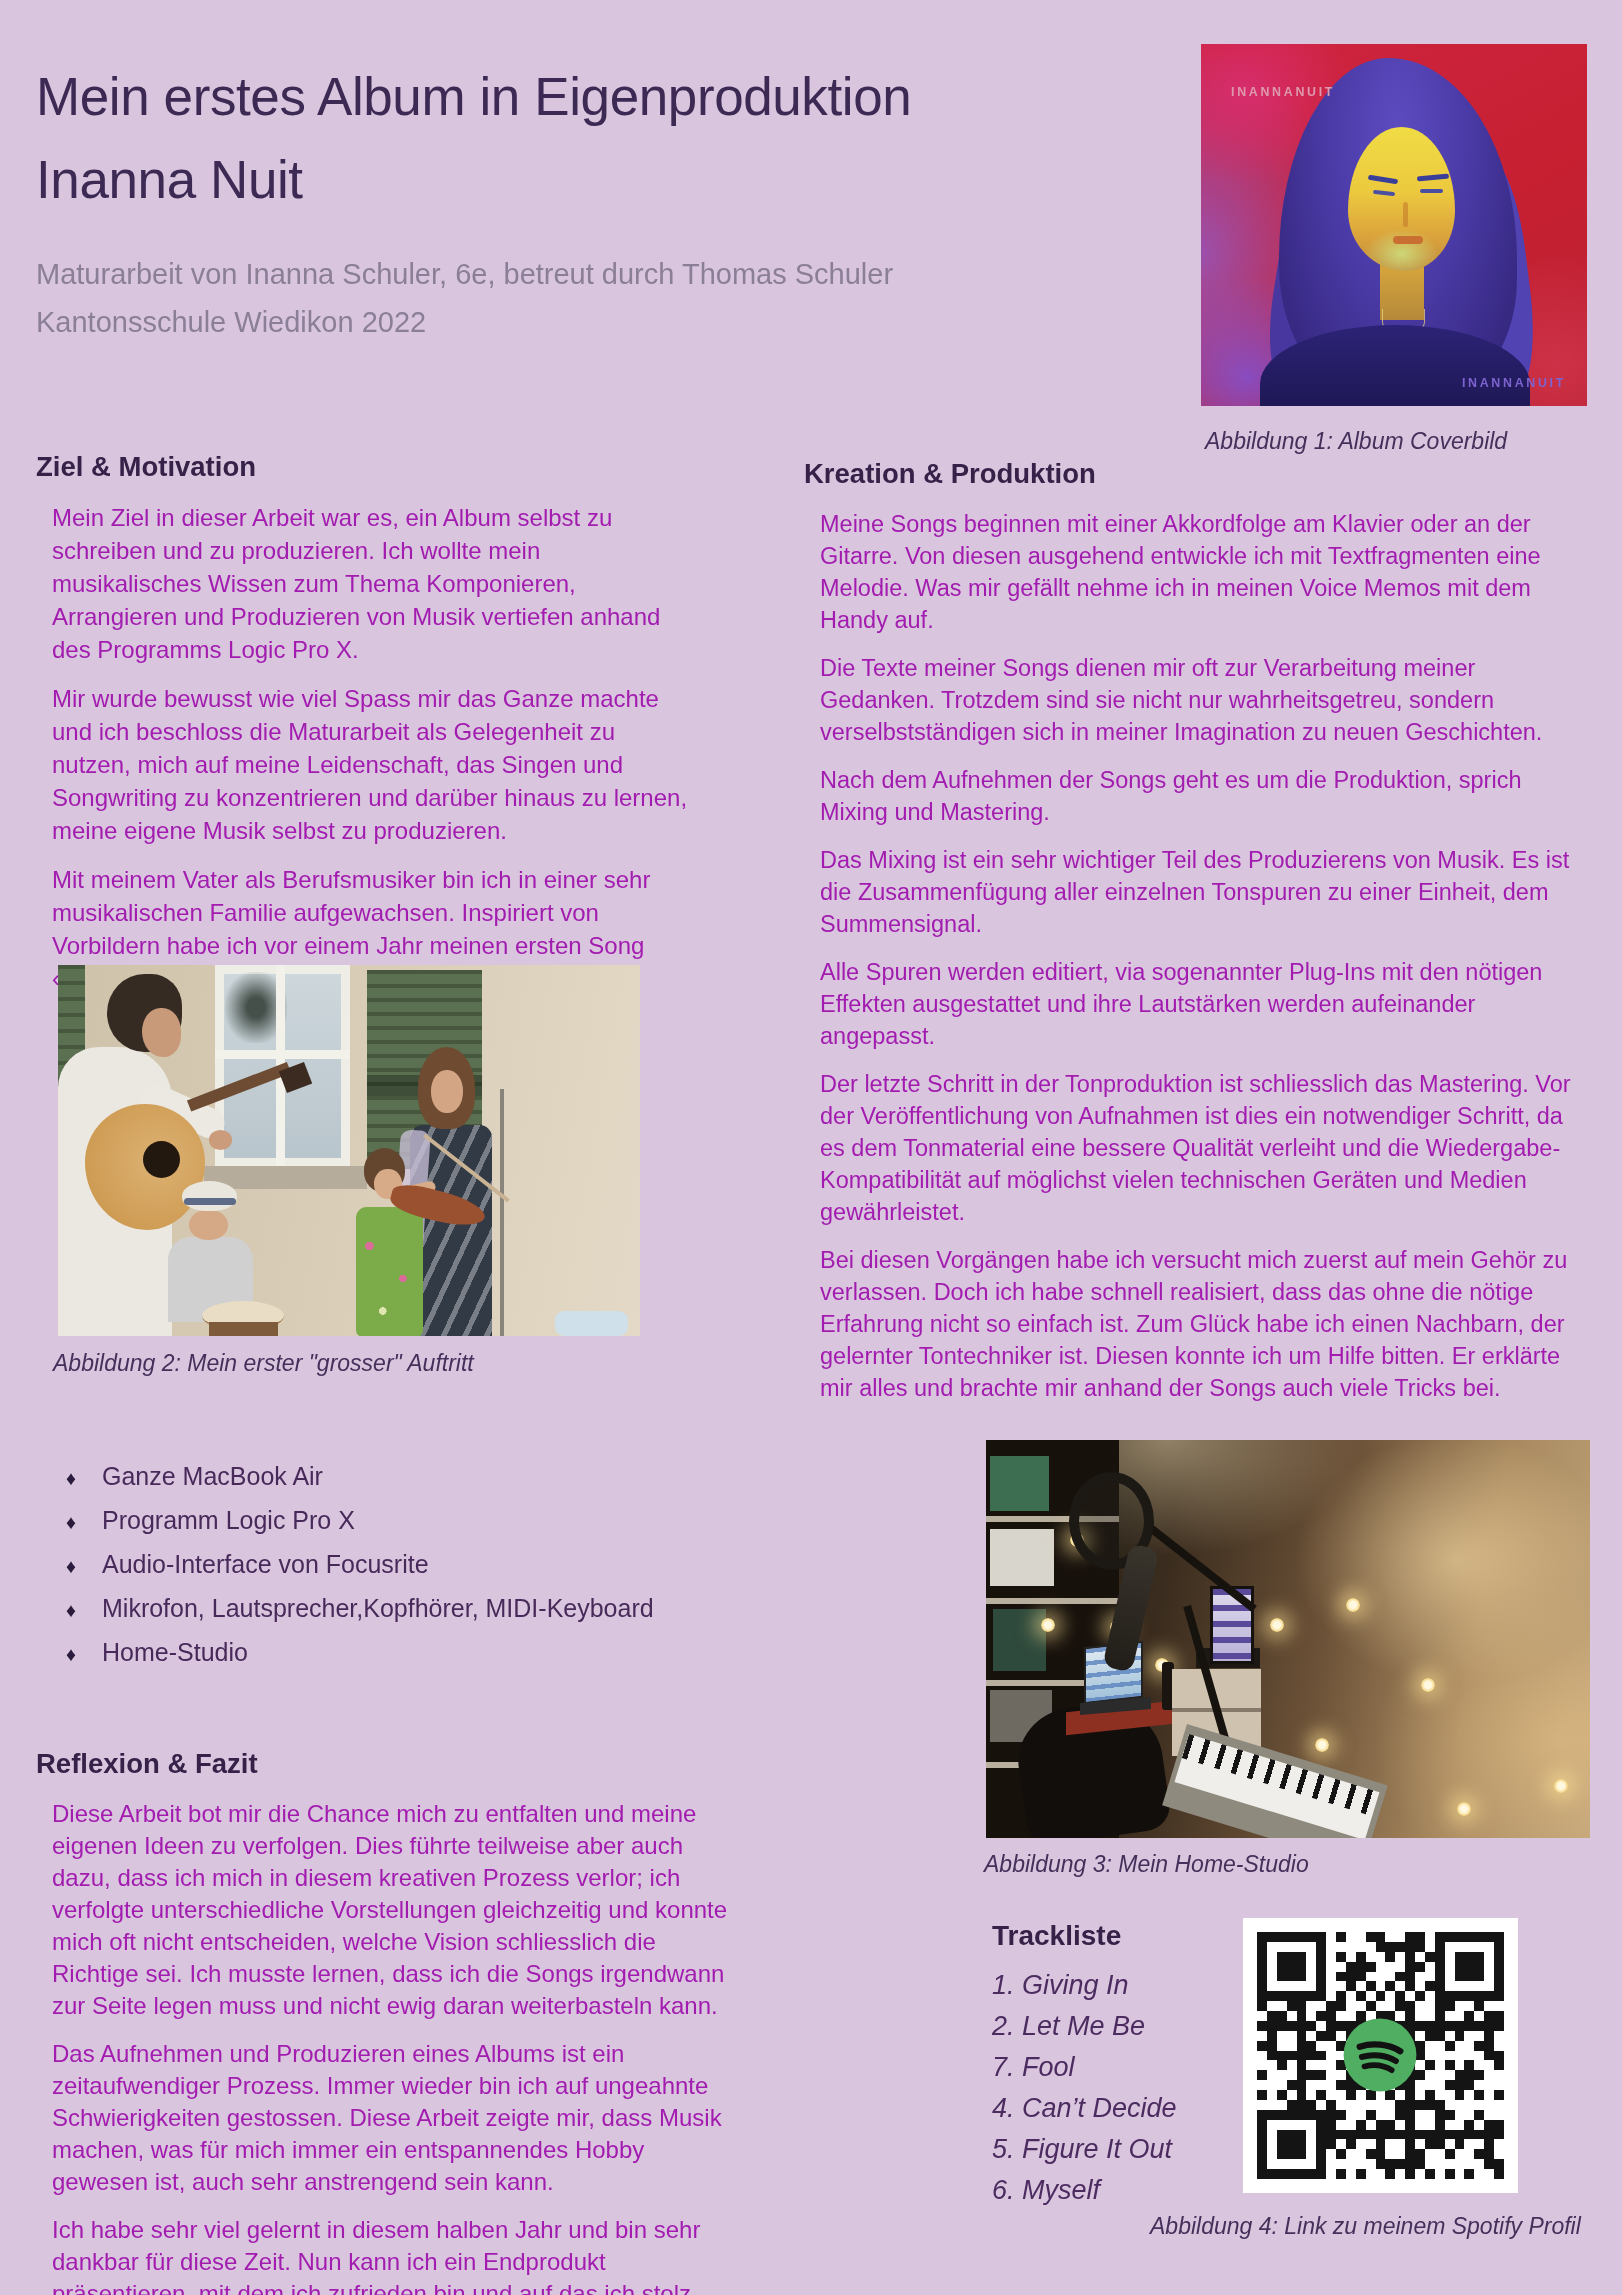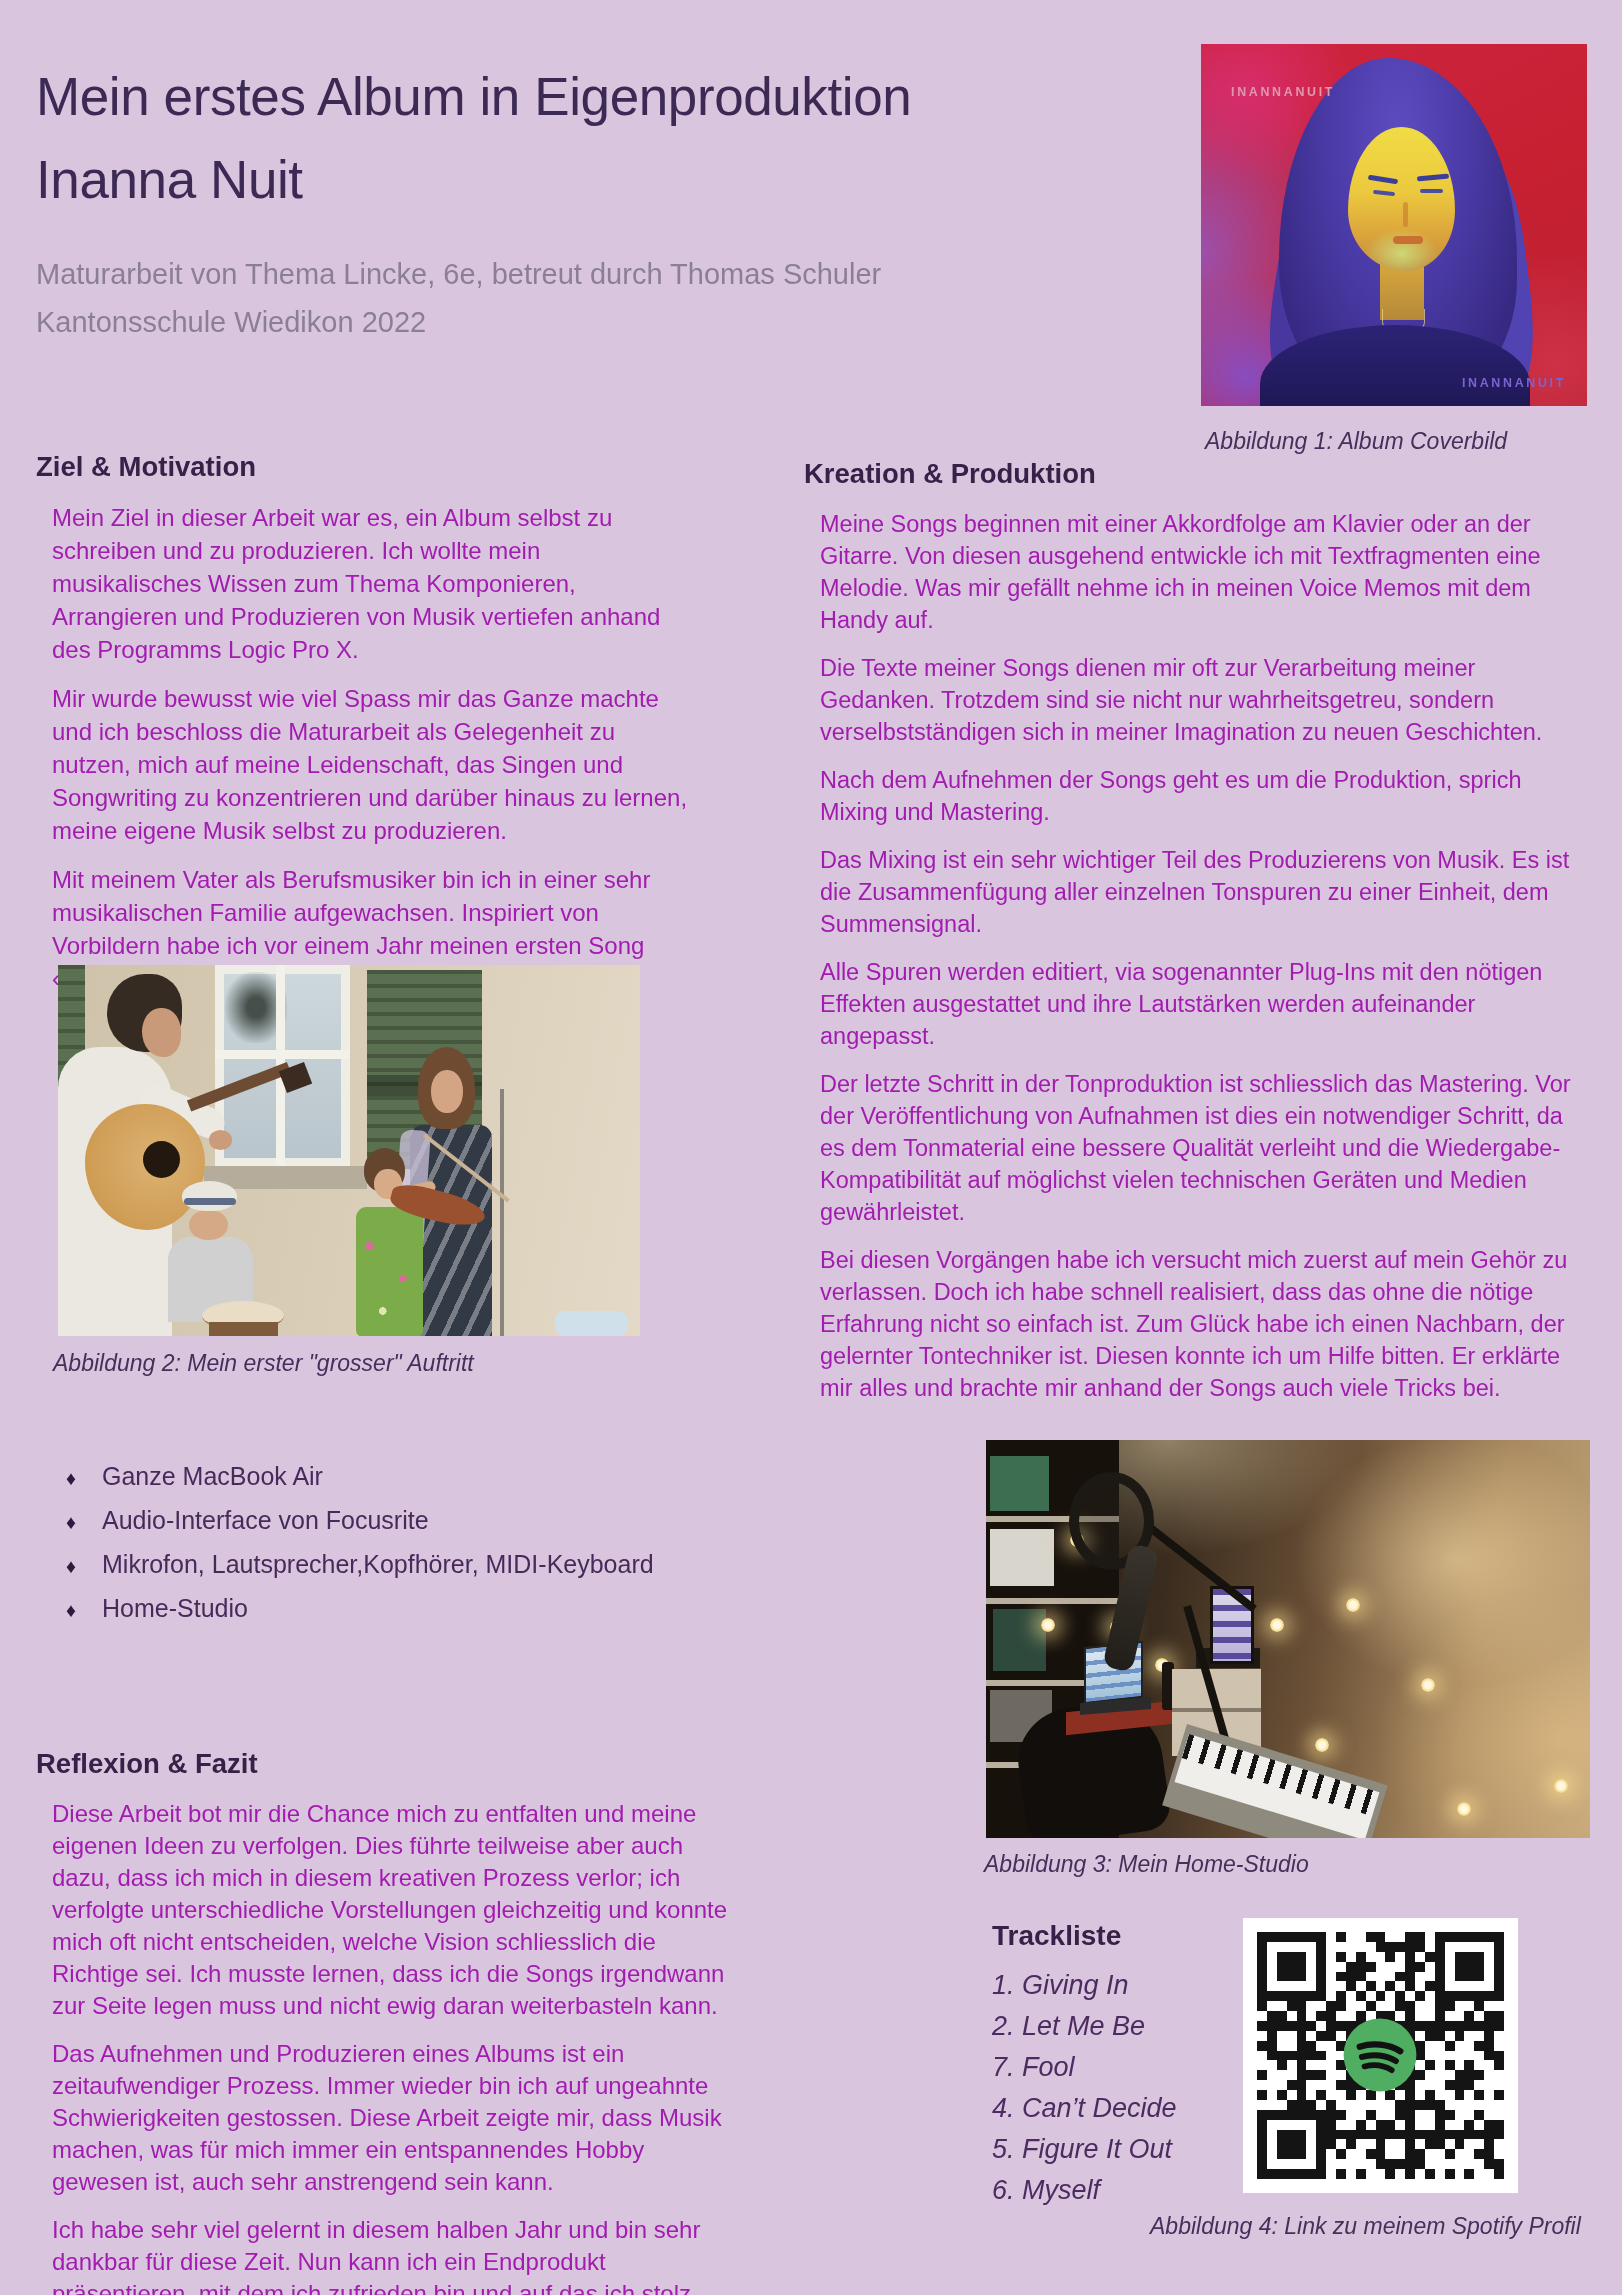--- a/index.html
+++ b/index.html
@@ -165,21 +165,21 @@
 </head>
 <body>
 
 <div class="page">
 
   <div class="abs title">
     <div>Mein erstes Album in Eigenproduktion</div>
     <div>Inanna Nuit</div>
   </div>
   <div class="abs subtitle">
-    <div>Maturarbeit von Thema Lincke, 6e, betreut durch Thomas Schuler</div>
+    <div>Maturarbeit von Inanna Schuler, 6e, betreut durch Thomas Schuler</div>
     <div>Kantonsschule Wiedikon 2022</div>
   </div>
 
   <div class="abs cover">
     <div class="abs cv-strand-l"></div>
     <div class="abs cv-strand-r"></div>
     <div class="abs cv-hair"></div>
     <div class="abs cv-neck"></div>
     <div class="abs cv-necklace"></div>
     <div class="abs cv-chest"></div>
@@ -247,20 +247,21 @@
     <div class="abs p2-girl-arm"></div>
     <div class="abs p2-violin"></div>
     <div class="abs p2-bow"></div>
     <div class="abs p2-cloth"></div>
   </div>
   <div class="abs caption cap-fig2">Abbildung 2: Mein erster "grosser" Auftritt</div>
 
   <section class="abs equipment">
     <ul>
       <li><span class="diamond">♦</span><span>Ganze MacBook Air</span></li>
+      <li><span class="diamond">♦</span><span>Programm Logic Pro X</span></li>
       <li><span class="diamond">♦</span><span>Audio-Interface von Focusrite</span></li>
       <li><span class="diamond">♦</span><span>Mikrofon, Lautsprecher,Kopfhörer, MIDI-Keyboard</span></li>
       <li><span class="diamond">♦</span><span>Home-Studio</span></li>
     </ul>
   </section>
 
   <section class="abs bodytext col-reflexion">
     <h2>Reflexion &amp; Fazit</h2>
     <p>Diese Arbeit bot mir die Chance mich zu entfalten und meine eigenen Ideen zu verfolgen. Dies führte teilweise aber auch dazu, dass ich mich in diesem kreativen Prozess verlor; ich verfolgte unterschiedliche Vorstellungen gleichzeitig und konnte mich oft nicht entscheiden, welche Vision schliesslich die Richtige sei. Ich musste lernen, dass ich die Songs irgendwann zur Seite legen muss und nicht ewig daran weiterbasteln kann.</p>
     <p>Das Aufnehmen und Produzieren eines Albums ist ein zeitaufwendiger Prozess. Immer wieder bin ich auf ungeahnte Schwierigkeiten gestossen. Diese Arbeit zeigte mir, dass Musik machen, was für mich immer ein entspannendes Hobby gewesen ist, auch sehr anstrengend sein kann.</p>

